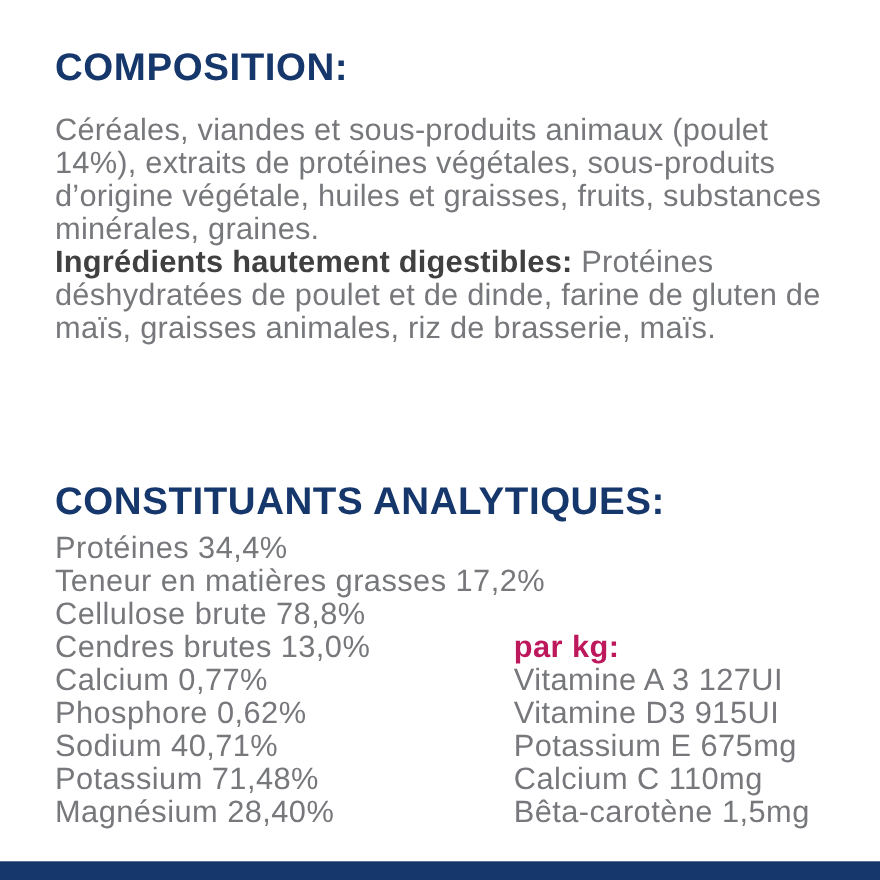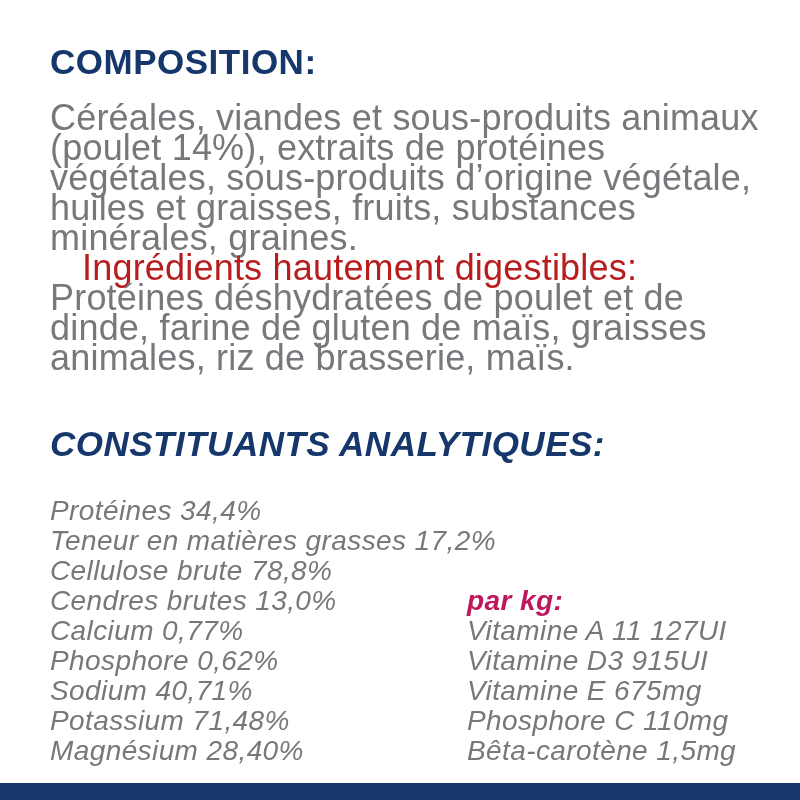--- a/index.html
+++ b/index.html
@@ -27,42 +27,40 @@
   }
   .composition-section {
     position: absolute;
     left: 50px;
     top: 42px;
     width: 712px;
   }
   .body-text {
     margin: 0;
     color: #77787b;
-    font-size: 36px;
+    font-size: 28px;
     line-height: 30px;
     letter-spacing: 0.2px;
   }
   .composition-section .body-text:first-of-type {
     margin-top: 21px;
   }
   .body-text .lead-bold {
-    font-weight: 400;
-    color: #b91c1c;
-    margin-left: 32px;
+    font-weight: 700;
+    color: #404040;
   }
   .analytical-section {
     position: absolute;
     left: 50px;
-    top: 424px;
+    top: 436px;
     width: 712px;
-    font-style: italic;
   }
   .columns {
     position: relative;
-    margin-top: 32px;
+    margin-top: 7px;
   }
   .nutrient-list, .perkg-list {
     list-style: none;
     margin: 0;
     padding: 0;
   }
   .nutrient-list li, .perkg-list li, .perkg-label {
     color: #77787b;
     font-size: 28px;
     line-height: 30px;
@@ -110,24 +108,24 @@
         <li>Calcium 0,77%</li>
         <li>Phosphore 0,62%</li>
         <li>Sodium 40,71%</li>
         <li>Potassium 71,48%</li>
         <li>Magnésium 28,40%</li>
       </ul>
 
       <div class="perkg-column">
         <div class="perkg-label">par kg:</div>
         <ul class="perkg-list">
-          <li>Vitamine A 11 127UI</li>
+          <li>Vitamine A 3 127UI</li>
           <li>Vitamine D3 915UI</li>
-          <li>Vitamine E 675mg</li>
-          <li>Phosphore C 110mg</li>
+          <li>Potassium E 675mg</li>
+          <li>Calcium C 110mg</li>
           <li>Bêta-carotène 1,5mg</li>
         </ul>
       </div>
     </div>
   </section>
 
   <div class="bottom-bar"></div>
 
 </div>
 

